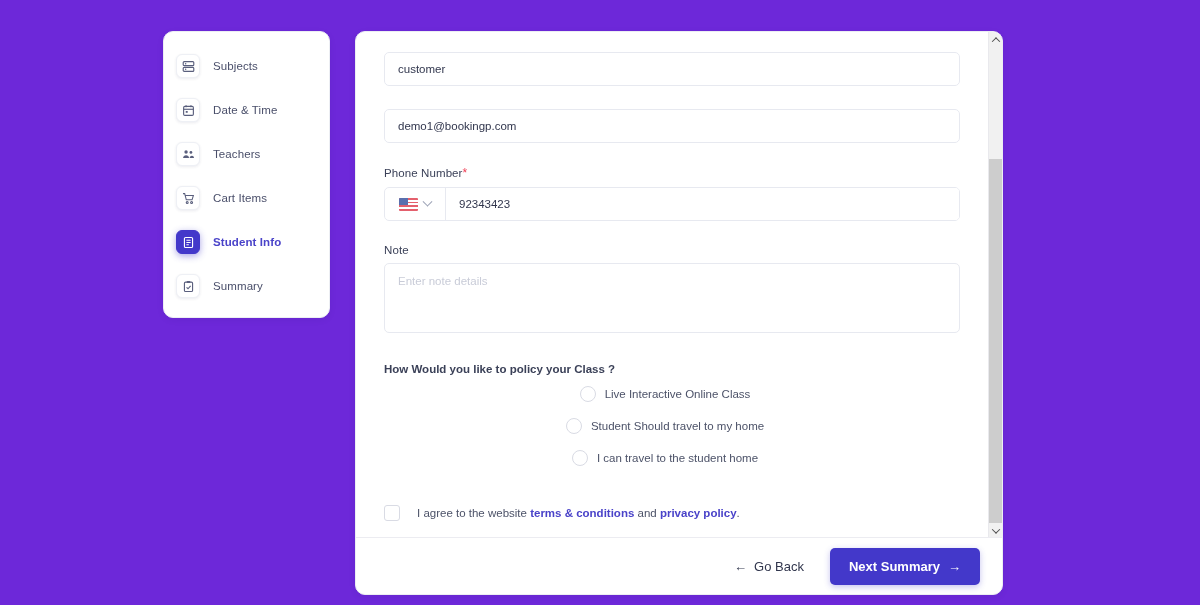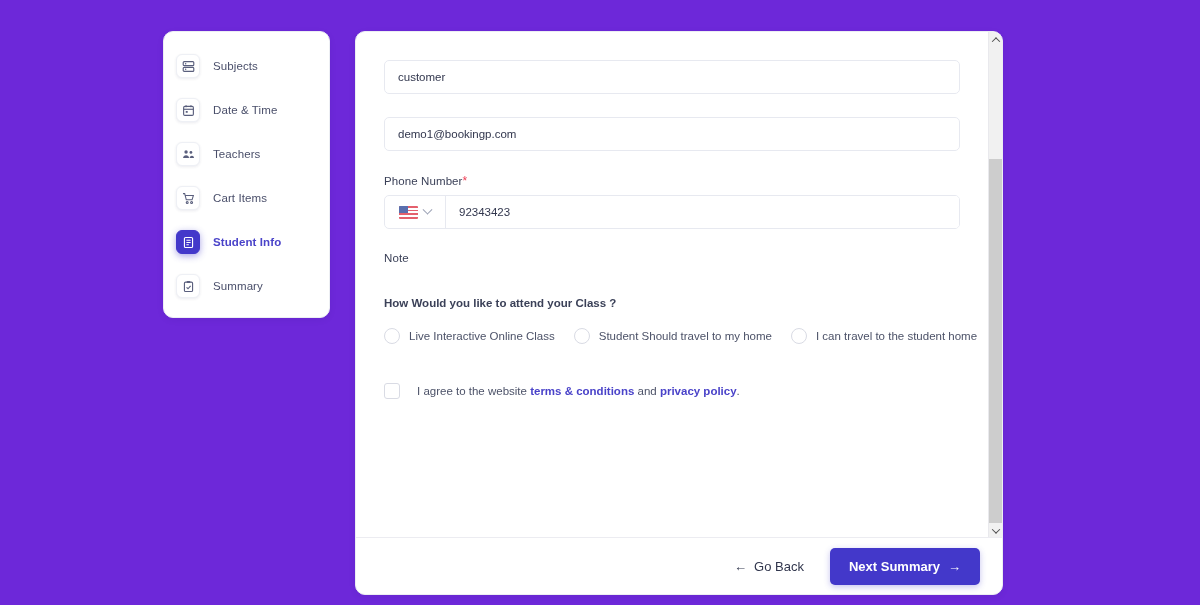--- a/index.html
+++ b/index.html
@@ -50,21 +50,21 @@
   .maincard {
     position: absolute; left: 355px; top: 31px;
     width: 648px; height: 564px;
     background: #ffffff;
     border: 1px solid #eceef3;
     border-radius: 10px;
     box-shadow: 0 2px 7px rgba(30,35,80,0.07);
     overflow: hidden;
   }
   .scrollarea {
-    position: absolute; left: 0; top: 16px;
+    position: absolute; left: 0; top: 8px;
     width: 634px; height: 506px;
     padding: 0 28px;
     overflow: hidden;
   }
   .field-label {
     font-size: 11.5px; color: #3b4158; margin-bottom: 7px; letter-spacing: .1px;
   }
   .req { color: #ef4056; font-size: 12px; }
   .txtinput {
     width: 576px; height: 34px;
@@ -99,21 +99,21 @@
   }
   .notearea {
     width: 576px; height: 70px;
     border: 1px solid #e7e9f0; border-radius: 5px;
     padding: 11px 13px; resize: none; outline: none;
     font-family: "Liberation Sans", sans-serif; font-size: 11.5px; color: #31364d;
   }
   .notearea::placeholder { color: #c9ccd8; }
 
   .question { font-size: 11.5px; color: #3b4158; font-weight: bold; }
-  .radiorow { display: flex; align-items: center; gap: 3px; margin-top: 19px; }
+  .radiorow { display: flex; align-items: center; gap: 16px; margin-top: 11px; flex-direction: column; }
   .radio-opt { display: flex; align-items: center; gap: 9px; margin-right: 16px; cursor: pointer; }
   .radio-dot {
     width: 16px; height: 16px; border-radius: 50%;
     border: 1.6px solid #d9dbe4; background: #fff; flex: 0 0 16px;
   }
   .radio-text { font-size: 11.5px; color: #4c5268; white-space: nowrap; }
 
   .termsrow { display: flex; align-items: center; gap: 17px; margin-top: 39px; }
   .checkbox {
     width: 16px; height: 16px; border-radius: 3px;
@@ -256,24 +256,25 @@
               <span class="canton"></span>
             </span>
           <span class="chev"></span>
         </div>
         <input class="phoneinput" placeholder="Enter phone number" value="92343423" style="">
       </div>
 
       <div class="gap"></div>
 
       <div class="field-label">Note</div>
+      <textarea class="notearea" placeholder="Enter note details" value="" style=""></textarea>
 
       <div style="height:26px"></div>
 
-      <div class="question">How Would you like to attend your Class ?</div>
+      <div class="question">How Would you like to policy your Class ?</div>
 
       <div class="radiorow">
         <label class="radio-opt">
           <span class="radio-dot"></span>
           <span class="radio-text">Live Interactive Online Class</span>
         </label>
         <label class="radio-opt">
           <span class="radio-dot"></span>
           <span class="radio-text">Student Should travel to my home</span>
         </label>

